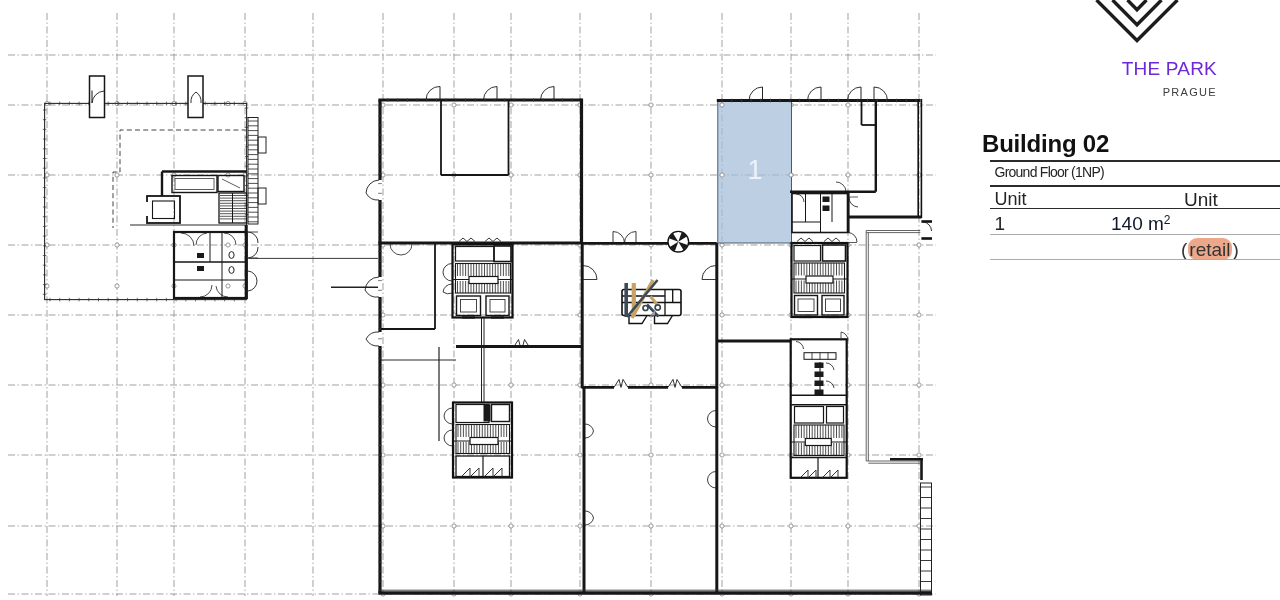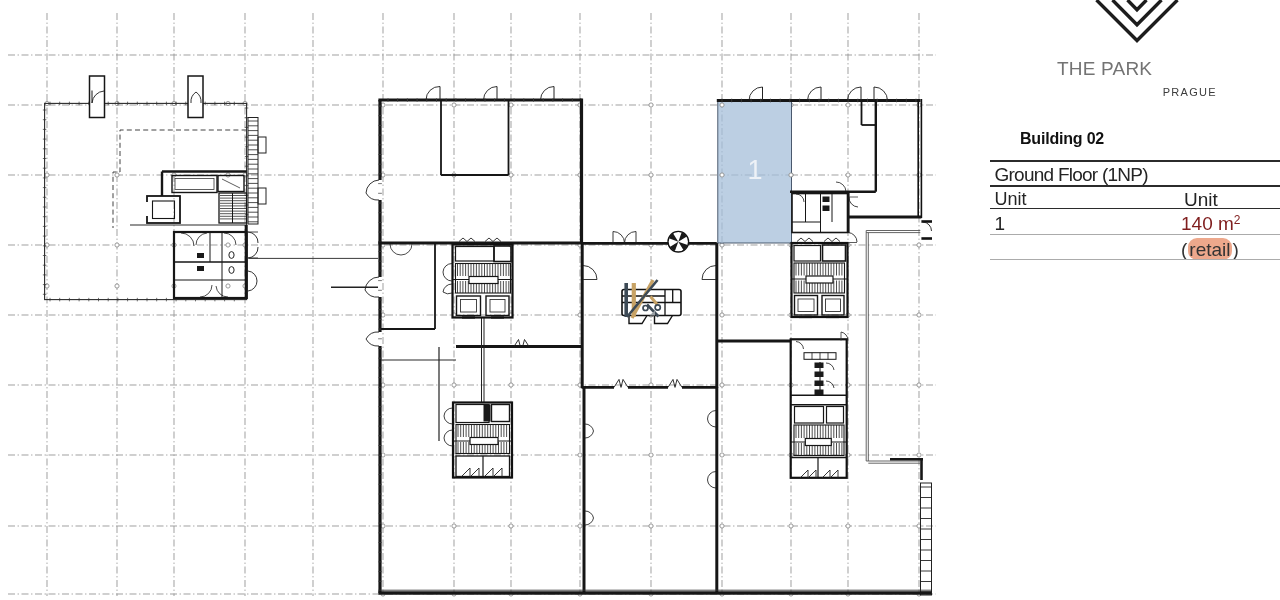--- a/index.html
+++ b/index.html
@@ -634,38 +634,38 @@
 <line x1="378.4" y1="590.2" x2="931.5" y2="590.2" stroke="#333" stroke-width="0.9" stroke-linecap="butt"></line>
 </g>
 </svg>
 
 <svg class="pan" style="left:1080px;top:0;width:120px;height:60px" viewBox="0 0 120 60" xmlns="http://www.w3.org/2000/svg">
 <path d="M16.5,0 L57,40.5 L97.5,0" stroke="#1d1d1d" stroke-width="3.4" fill="none" stroke-linecap="butt"></path>
 <path d="M32.5,0 L57,24.8 L81.5,0" stroke="#1d1d1d" stroke-width="3.4" fill="none" stroke-linecap="butt"></path>
 <path d="M47.5,0 L57,9.7 L66.5,0" stroke="#1d1d1d" stroke-width="3.4" fill="none" stroke-linecap="butt"></path>
 </svg>
 
-<div class="pan" style="left:1057px;top:58px;width:160px;text-align:left;font-size:19px;letter-spacing:0.2px;color:#737373">THE PARK</div>
+<div class="pan" style="left:1057px;top:58px;width:160px;text-align:right;font-size:19px;letter-spacing:0.2px;color:#6d28d9">THE PARK</div>
 
 <div class="pan" style="left:1057px;top:86px;width:160px;text-align:right;font-size:11px;letter-spacing:1.3px;color:#3c3c3c">PRAGUE</div>
 
-<div class="pan" style="left:1020px;top:130px;font-size:16px;font-weight:bold;letter-spacing:-0.2px;color:#111">Building 02</div>
+<div class="pan" style="left:982px;top:130px;font-size:24px;font-weight:bold;letter-spacing:-0.2px;color:#111">Building 02</div>
 
 <div class="pan" style="left:990px;top:159.5px;width:290px;height:2px;background:#2b2b2b"></div>
 
-<div class="pan" style="left:994.5px;top:163.5px;font-size:19px;letter-spacing:-0.75px;color:#242424">Ground Floor (1NP)</div>
+<div class="pan" style="left:994.5px;top:163.5px;font-size:14px;letter-spacing:-0.75px;color:#242424">Ground Floor (1NP)</div>
 
 <div class="pan" style="left:990px;top:185px;width:290px;height:2px;background:#2b2b2b"></div>
 
 <div class="pan" style="left:994.5px;top:189px;font-size:18px;color:#242424">Unit</div>
 
 <div class="pan" style="left:1184px;top:189px;font-size:19px;color:#242424">Unit</div>
 
 <div class="pan" style="left:990px;top:207.5px;width:290px;height:1.8px;background:#2b2b2b"></div>
 
 <div class="pan" style="left:994.5px;top:212.5px;font-size:19px;color:#242424">1</div>
 
-<div class="pan" style="left:1181px;top:212.5px;font-size:19px;color:#7f1d1d">140 m<span style="font-size:12px;vertical-align:6px">2</span></div>
+<div class="pan" style="left:1111px;top:212.5px;font-size:19px;color:#0f172a">140 m<span style="font-size:12px;vertical-align:6px">2</span></div>
 
 <div class="pan" style="left:990px;top:233.5px;width:290px;height:1.2px;background:#ababab"></div>
 
 <div class="pan" style="left:1181px;top:238.5px;font-size:19px;color:#333">(<span style="background:#eda88c;border-radius:9px;padding:0.5px 1.5px;margin:0 0.5px">retail</span>)</div>
 
 <div class="pan" style="left:990px;top:258.8px;width:290px;height:1.2px;background:#ababab"></div>
 </body></html>

